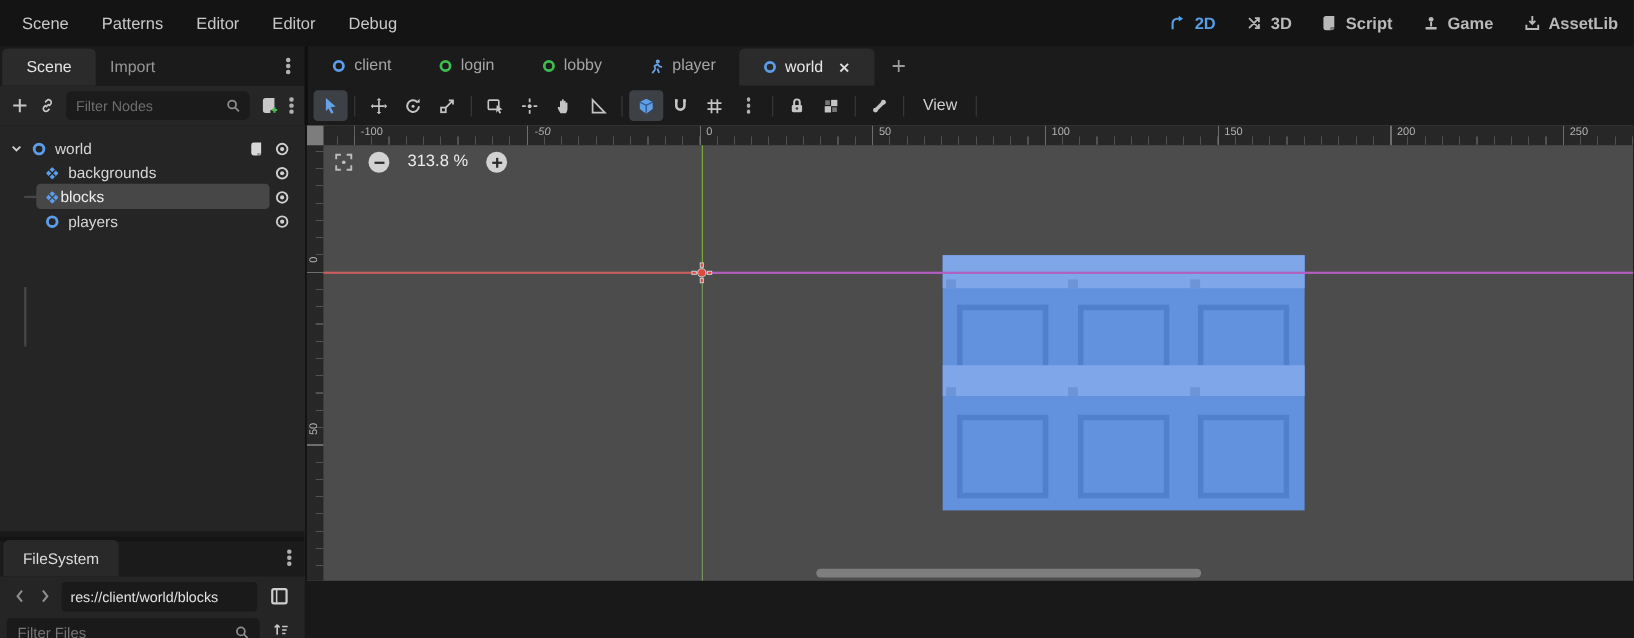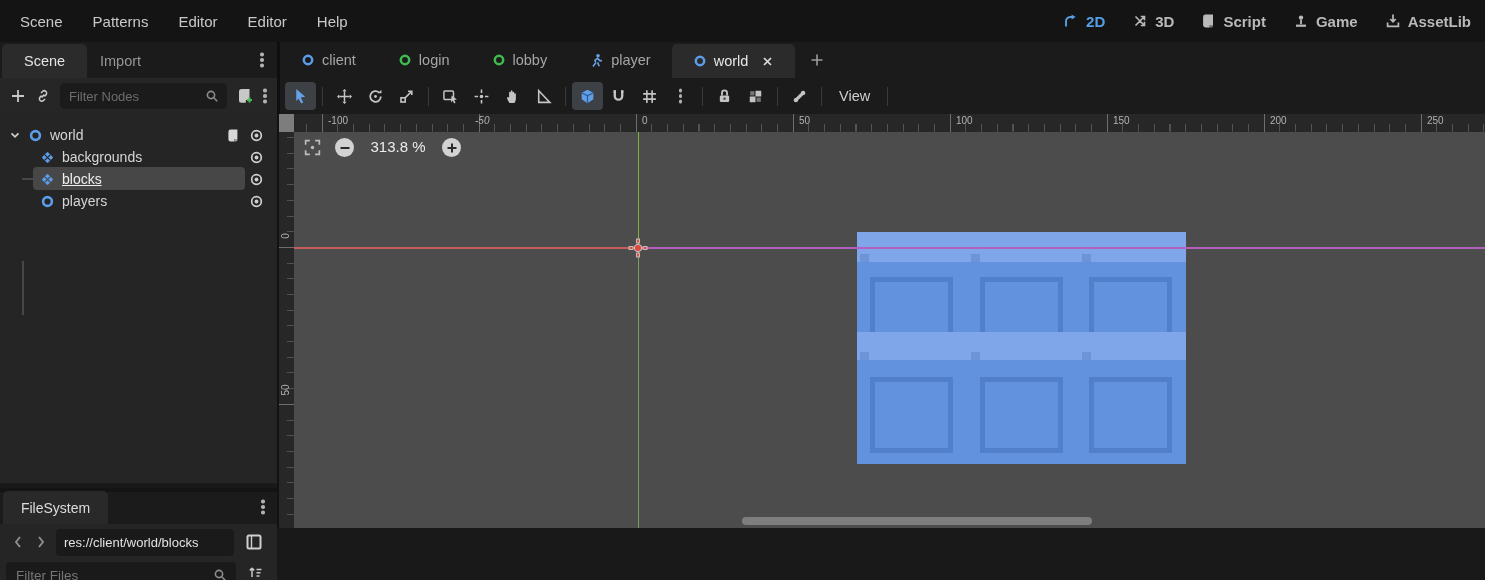--- a/index.html
+++ b/index.html
@@ -78,21 +78,21 @@
 <body>
 
 <div id="root">
 
   <div class="abs menubar">
     <div class="menu-left">
       <span class="menu-item">Scene</span>
       <span class="menu-item">Patterns</span>
       <span class="menu-item">Editor</span>
       <span class="menu-item">Editor</span>
-      <span class="menu-item">Help</span>
+      <span class="menu-item">Debug</span>
     </div>
     <div class="menu-right">
       <span class="mode-btn active">
         <span>
             <svg width="16" height="16" viewBox="0 0 16 16">
               <path d="M3 13.5V8.2A4.2 4.2 0 017.2 4H9" stroke="#569fe5" stroke-width="1.9" fill="none"></path>
               <path d="M8.6 1.4 12.6 4 8.6 6.6z" fill="#569fe5"></path>
             </svg>
           </span>
         <span>2D</span>
@@ -385,21 +385,21 @@
 
     <div class="trow" style="top:54px;color:#eeeeee;">
       <span style="margin-left:40px;">
           <svg width="15" height="15" viewBox="0 0 15 15">
             <g transform="rotate(45 7.5 7.5)">
               <rect x="3.4" y="3.4" width="8.2" height="8.2" rx="1" fill="#5b9de8"></rect>
               <path d="M7.5 3.4v8.2M3.4 7.5h8.2" stroke="#474747" stroke-width="1.2"></path>
             </g>
           </svg>
         </span>
-      <span style="margin-left:7px;text-decoration:underline;">blocks</span>
+      <span style="">blocks</span>
       <span style="position:absolute;left:249px;">
           <svg width="15" height="15" viewBox="0 0 15 15">
             <circle cx="7.5" cy="7.5" r="4.8" stroke="#cfcfcf" stroke-width="1.7" fill="none"></circle>
             <circle cx="7.5" cy="7.5" r="1.9" fill="#cfcfcf"></circle>
           </svg>
         </span>
     </div>
 
     <div class="trow" style="top:76px;">
       <span style="margin-left:40px;">
@@ -458,21 +458,21 @@
         <svg width="18" height="17" viewBox="0 0 18 17">
           <path d="M6 13V4M6 4 3.8 6.4M6 4l2.2 2.4" stroke="#c8c8c8" stroke-width="1.5" fill="none"></path>
           <path d="M10.5 5.5h5M10.5 8.7h4M10.5 11.9h3" stroke="#c8c8c8" stroke-width="1.5"></path>
         </svg>
       </span>
   </div>
 
   <div class="abs vp">
     <div class="hruler">
       <span class="rlh" style="left:34px;">-100</span>
-      <span class="rlh" style="left:181px;font-style:italic;">-50</span>
+      <span class="rlh" style="left:192px;font-style:italic;">-50</span>
       <span class="rlh" style="left:348px;">0</span>
       <span class="rlh" style="left:505px;">50</span>
       <span class="rlh" style="left:662px;">100</span>
       <span class="rlh" style="left:819px;">150</span>
       <span class="rlh" style="left:976px;">200</span>
       <span class="rlh" style="left:1133px;">250</span>
     </div>
     <div class="vruler">
       <span class="rlv" style="top:98px;">0</span>
       <span class="rlv" style="top:252px;">50</span>

